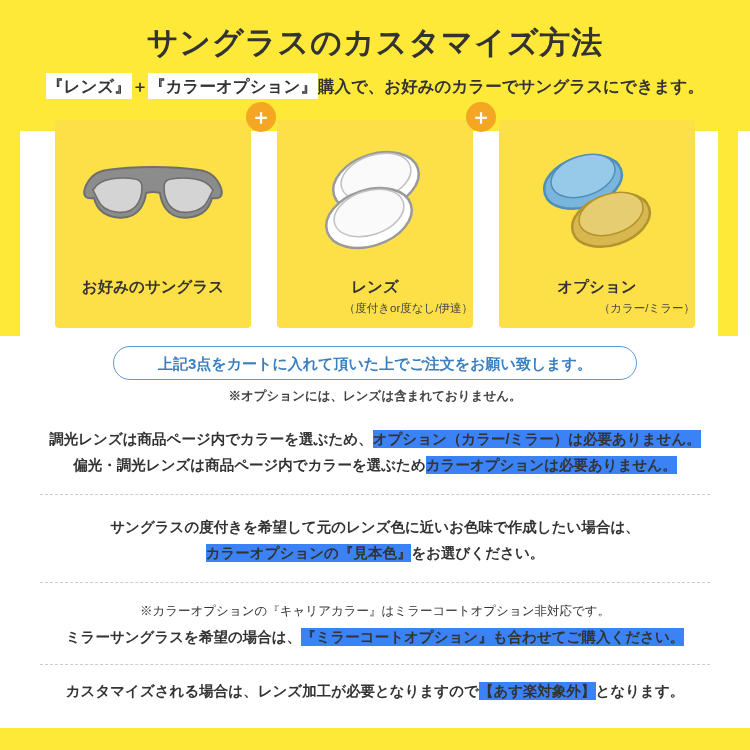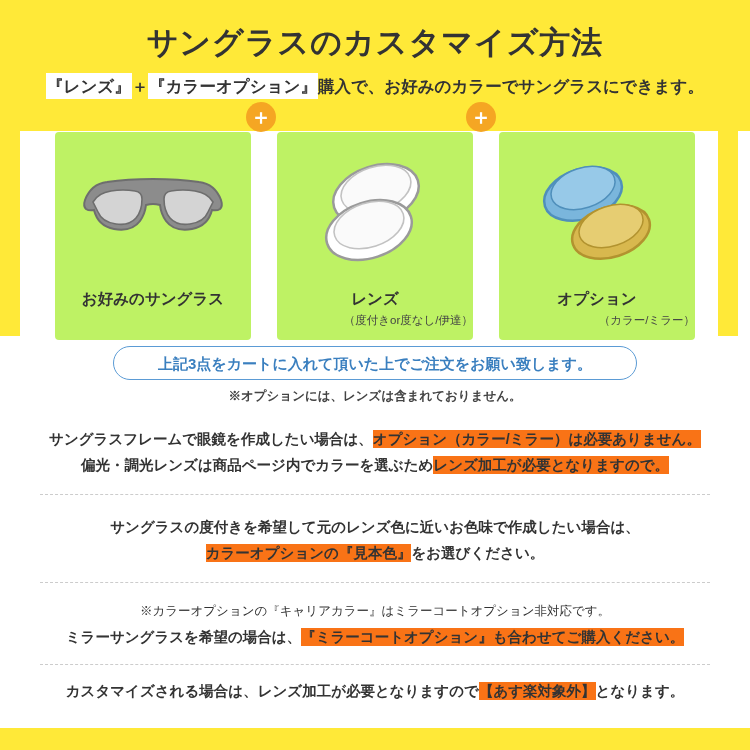--- a/index.html
+++ b/index.html
@@ -75,24 +75,23 @@
     top: 120px;
     left: 55px;
     width: 640px;
     height: 210px;
     display: flex;
     justify-content: space-between;
   }
   .card {
     width: 196px;
     height: 208px;
-    background: #bef264;
+    background: #fde047;
     border-radius: 4px;
     position: relative;
-    margin-top: 12px;
   }
   .card-art {
     position: absolute;
     top: 0;
     left: 0;
     width: 196px;
     height: 145px;
   }
   .card-label {
     position: absolute;
@@ -165,21 +164,21 @@
     font-size: 14.5px;
     font-weight: bold;
     color: #333333;
     line-height: 26px;
   }
   .sec .line.small {
     font-size: 12.5px;
     font-weight: normal;
   }
   .hl-y {
-    background: #f97316;
+    background: #3b82f6;
     padding: 1px 0;
   }
   .divider {
     position: absolute;
     left: 40px;
     width: 670px;
     border-top: 1px dashed #cccccc;
   }
   
   .bottom-band {
@@ -254,24 +253,24 @@
   </div>
 
   <div class="plus plus1">＋</div>
   <div class="plus plus2">＋</div>
 
   <div class="banner">上記3点をカートに入れて頂いた上でご注文をお願い致します。</div>
   <div class="note-small">※オプションには、レンズは含まれておりません。</div>
 
   <div class="sec" style="top:426px;">
     <div class="line">
-      <span>サングラスフレームで眼鏡を作成したい場合は、</span><span class="hl-y">オプション（カラー/ミラー）は必要ありません。</span>
-    </div>
-    <div class="line">
-      <span>偏光・調光レンズは商品ページ内でカラーを選ぶため</span><span class="hl-y">レンズ加工が必要となりますので。</span>
+      <span>調光レンズは商品ページ内でカラーを選ぶため、</span><span class="hl-y">オプション（カラー/ミラー）は必要ありません。</span>
+    </div>
+    <div class="line">
+      <span>偏光・調光レンズは商品ページ内でカラーを選ぶため</span><span class="hl-y">カラーオプションは必要ありません。</span>
     </div>
   </div>
 
   <div class="divider" style="top:494px;"></div>
 
   <div class="sec" style="top:514px;">
     <div class="line">
       <span>サングラスの度付きを希望して元のレンズ色に近いお色味で作成したい場合は、</span>
     </div>
     <div class="line">

